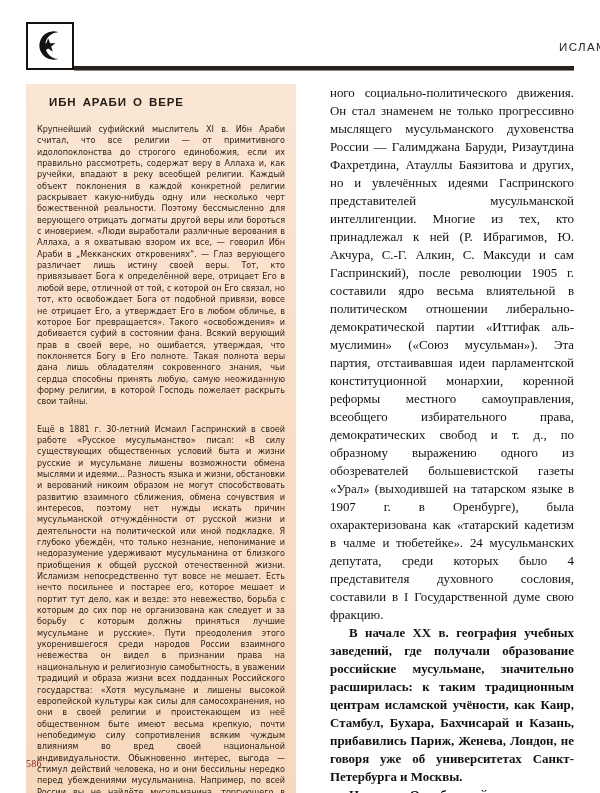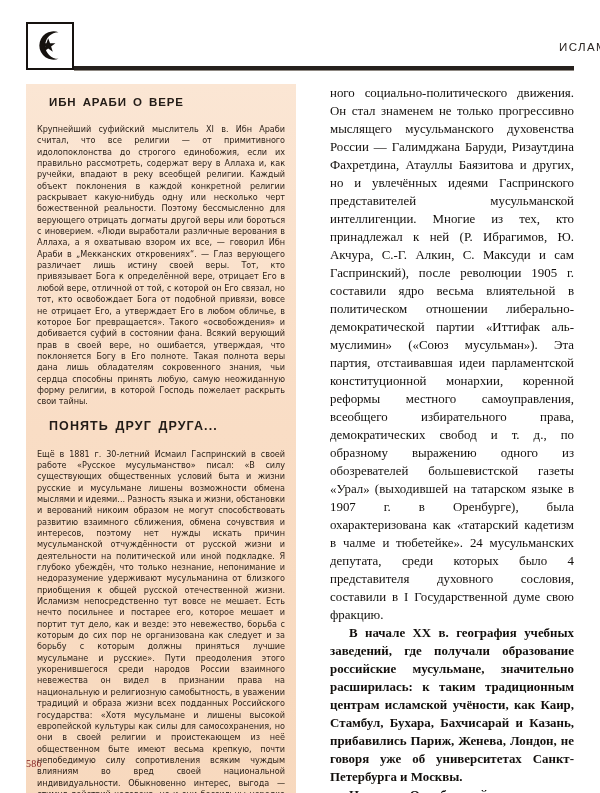--- a/index.html
+++ b/index.html
@@ -183,21 +183,20 @@
     <div class="head-title">ИСЛАМ</div>
   </div>
 
   <div class="col-left">
     <div class="sidebar-box">
 
       <h2>ИБН АРАБИ О ВЕРЕ</h2>
 
       <p>Крупнейший суфийский мыслитель XI в. Ибн Араби считал, что все религии — от примитивного идолопоклонства до строгого единобожия, если их правильно рассмотреть, содержат веру в Аллаха и, как ручейки, впадают в реку всеобщей религии. Каждый объект поклонения в каждой конкретной религии раскрывает какую-нибудь одну или несколько черт божественной реальности. Поэтому бессмысленно для верующего отрицать догматы другой веры или бороться с иноверием. «Люди выработали различные верования в Аллаха, а я охватываю взором их все, — говорил Ибн Араби в „Мекканских откровениях“. — Глаз верующего различает лишь истину своей веры. Тот, кто привязывает Бога к определённой вере, отрицает Его в любой вере, отличной от той, с которой он Его связал, но тот, кто освобождает Бога от подобной привязи, вовсе не отрицает Его, а утверждает Его в любом обличье, в которое Бог превращается». Такого «освобождения» и добивается суфий в состоянии фана. Всякий верующий прав в своей вере, но ошибается, утверждая, что поклоняется Богу в Его полноте. Такая полнота веры дана лишь обладателям сокровенного знания, чьи сердца способны принять любую, самую неожиданную форму религии, в которой Господь пожелает раскрыть свои тайны.</p>
 
-      <h2 class="second">ПОНЯТЬ ДРУГ ДРУГА...</h2>
 
       <p>Ещё в 1881 г. 30-летний Исмаил Гаспринский в своей работе «Русское мусульманство» писал: «В силу существующих общественных условий быта и жизни русские и мусульмане лишены возможности обмена мыслями и идеями... Разность языка и жизни, обстановки и верований никоим образом не могут способствовать развитию взаимного сближения, обмена сочувствия и интересов, поэтому нет нужды искать причин мусульманской отчуждённости от русской жизни и деятельности на политической или иной подкладке. Я глубоко убеждён, что только незнание, непонимание и недоразумение удерживают мусульманина от близкого приобщения к общей русской отечественной жизни. Исламизм непосредственно тут вовсе не мешает. Есть нечто посильнее и постарее его, которое мешает и портит тут дело, как и везде: это невежество, борьба с которым до сих пор не организована как следует и за борьбу с которым должны приняться лучшие мусульмане и русские». Пути преодоления этого укоренившегося среди народов России взаимного невежества он видел в признании права на национальную и религиозную самобытность, в уважении традиций и образа жизни всех подданных Российского государства: «Хотя мусульмане и лишены высокой европейской культуры как силы для самосохранения, но они в своей религии и проистекающем из неё общественном быте имеют весьма крепкую, почти непобедимую силу сопротивления всяким чуждым влияниям во вред своей национальной индивидуальности. Обыкновенно интерес, выгода — стимул действий человека, но и они бессильны нередко перед убеждениями мусульманина. Например, по всей России вы не найдёте мусульманина, торгующего в кабаке или содержащего дом терпимости».</p>
 
     </div>
   </div>
 
   <div class="col-right">
     <p>ного социально-политического движения. Он стал знаменем не только прогрессивно мыслящего мусульманского духовенства России — Галимджана Баруди, Ризаутдина Фахретдина, Атауллы Баязитова и других, но и увлечённых идеями Гаспринского представителей мусульманской интеллигенции. Многие из тех, кто принадлежал к ней (Р. Ибрагимов, Ю. Акчура, С.-Г. Алкин, С. Максуди и сам Гаспринский), после революции 1905 г. составили ядро весьма влиятельной в политическом отношении либерально-демократической партии «Иттифак аль-муслимин» («Союз мусульман»). Эта партия, отстаивавшая идеи парламентской конституционной монархии, коренной реформы местного самоуправления, всеобщего избирательного права, демократических свобод и т. д., по образному выражению одного из обозревателей большевистской газеты «Урал» (выходившей на татарском языке в 1907 г. в Оренбурге), была охарактеризована как «татарский кадетизм в чалме и тюбетейке». 24 мусульманских депутата, среди которых было 4 представителя духовного сословия, составили в I Государственной думе свою фракцию.</p>
     <p class="indent">В начале XX в. география учебных заведений, где получали образование российские мусульмане, значительно расширилась: к таким традиционным центрам исламской учёности, как Каир, Стамбул, Бухара, Бахчисарай и Казань, прибавились Париж, Женева, Лондон, не говоря уже об университетах Санкт-Петербурга и Москвы.</p>
     <p class="indent">Накануне Октябрьской революции на территории России существовал уникальный мусульманский мир, который в то же время оставался составной частью великой исламской цивилизации. Десятки тысяч российских мусульман ежегодно посещали для выполнения своего религиозного долга Мекку и Медину — главные святыни ислама. Из более чем 50 тыс. ме-</p>

